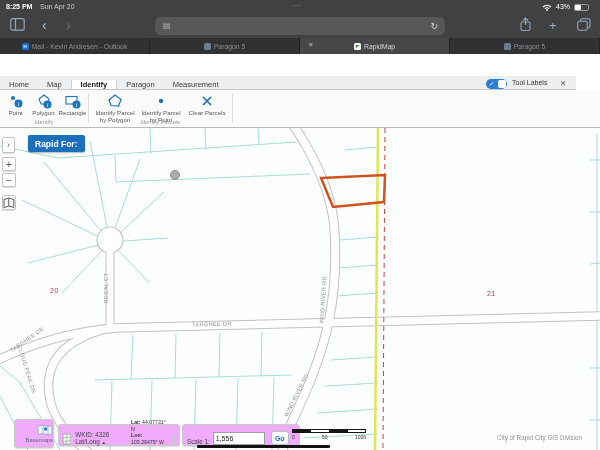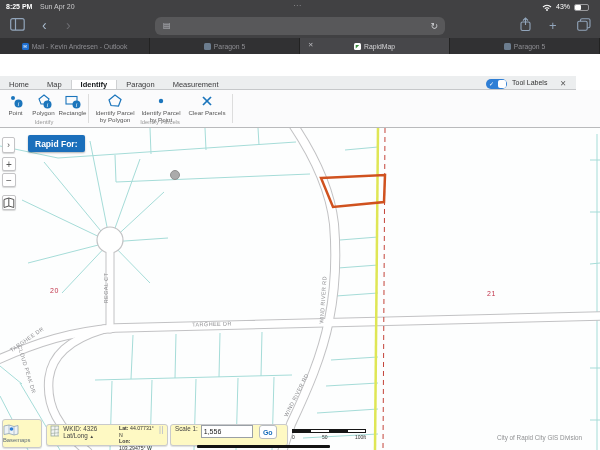--- a/index.html
+++ b/index.html
@@ -39,21 +39,21 @@
   .tool .lbl{font-size:6.2px;line-height:1.12;color:#555;margin-top:1px;}
   .gcap{position:absolute;top:29px;font-size:5.8px;color:#999;text-align:center;}
   .vsep{position:absolute;top:4px;width:1px;height:29px;background:#ddd;}
 
   
   .map{position:absolute;left:0;top:128px;width:600px;height:322px;background:#fdfefe;overflow:hidden;}
   .mapbtn{position:absolute;background:#fff;border:1px solid #c4c4c6;border-radius:2px;color:#555;display:flex;align-items:center;justify-content:center;box-shadow:0 1px 1px rgba(0,0,0,.15);}
   .searchfor{position:absolute;left:28px;top:7px;height:17px;padding:0 7px;background:#1b6fbb;color:#fff;font-size:8.5px;font-weight:bold;border-radius:2px;display:flex;align-items:center;box-shadow:0 1px 2px rgba(0,0,0,.3);}
 
   
-  .panel{position:absolute;background:#fef9c3;border:1px solid #c9cacc;border-radius:3px;display:flex;align-items:flex-start;box-shadow:0 1px 1px rgba(0,0,0,.12);}
+  .panel{position:absolute;background:#f0abfc;border:1px solid #c9cacc;border-radius:3px;display:flex;align-items:flex-end;box-shadow:0 1px 1px rgba(0,0,0,.12);margin-left:12px;}
   .ftxt{font-size:6.3px;color:#444;}
   .tiny{font-size:5.2px;color:#333;line-height:1.25;}
   .scaleinput{width:52px;height:13px;border:1px solid #9aa0a6;font-size:7px;padding:0 2px;color:#222;}
   .gobtn{width:18px;height:14px;border:1px solid #b8bcc0;border-radius:3px;background:#fff;color:#1b6fbb;font-size:7px;font-weight:bold;display:flex;align-items:center;justify-content:center;margin-left:3px;}
   .ruler{position:absolute;left:292px;top:301px;width:74px;}
   .rbar{display:flex;height:4px;border:1px solid #151515;background:#fff;}
   .rseg{flex:1;border-right:1px solid #151515;}
   .rseg:last-child{border-right:none;}
   .rlabels{display:flex;justify-content:space-between;font-size:5px;color:#333;margin-top:1px;}
   .credit{position:absolute;left:497px;top:306px;font-size:6.3px;color:#8f9092;}

